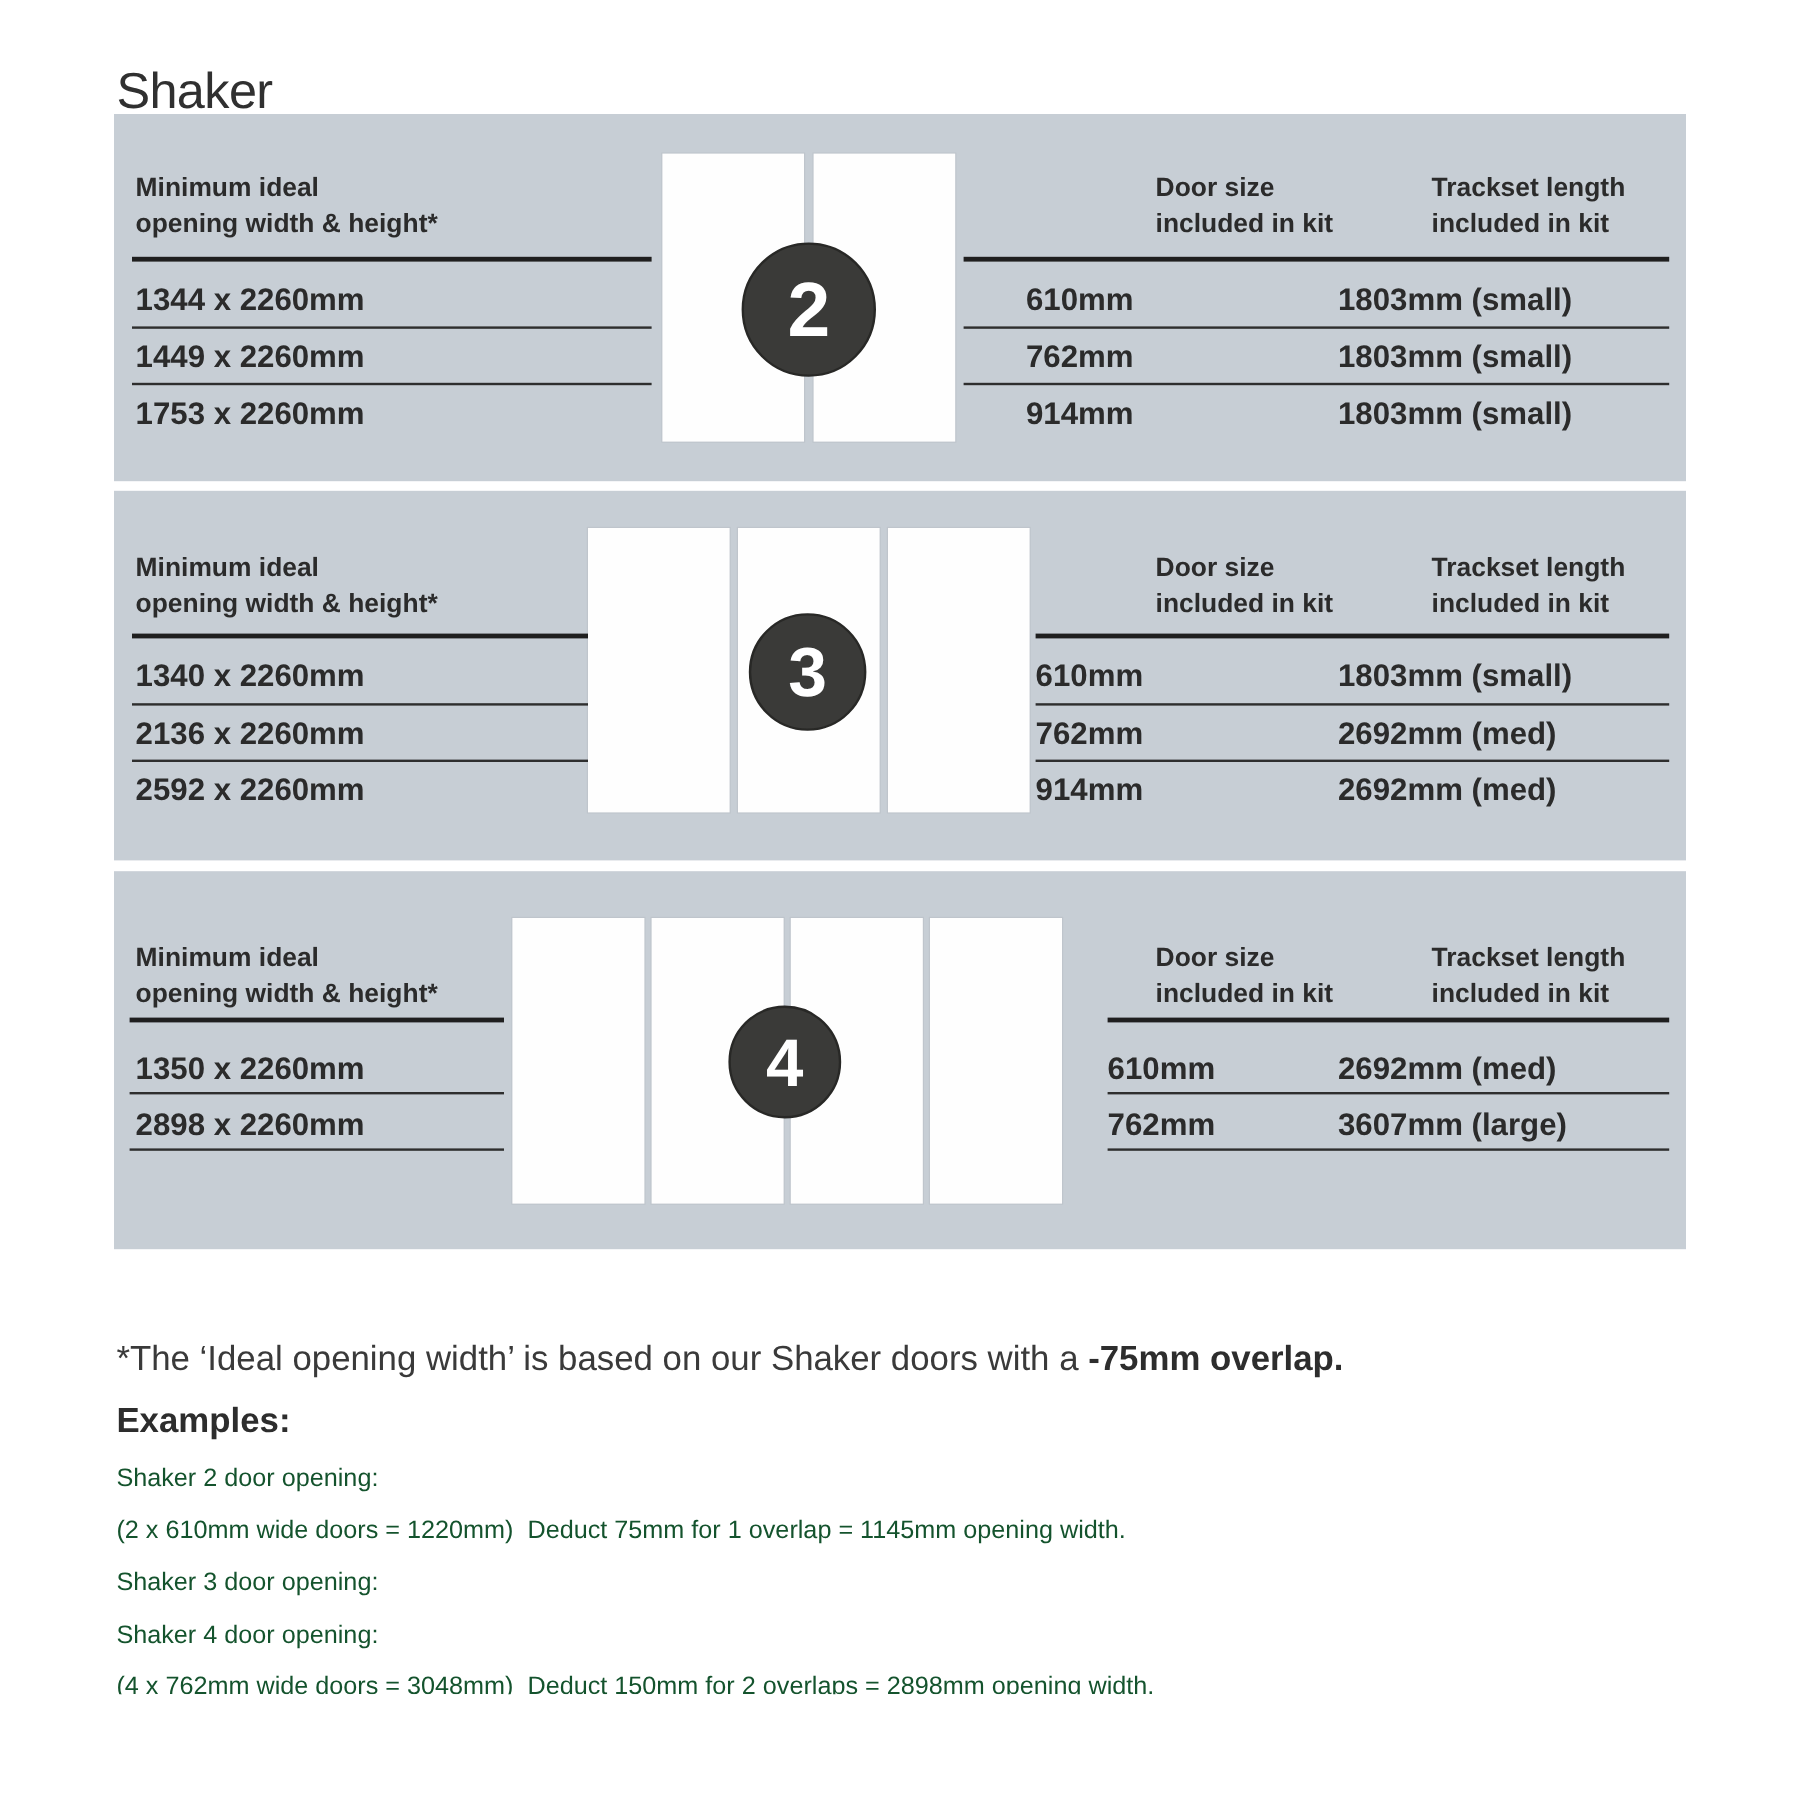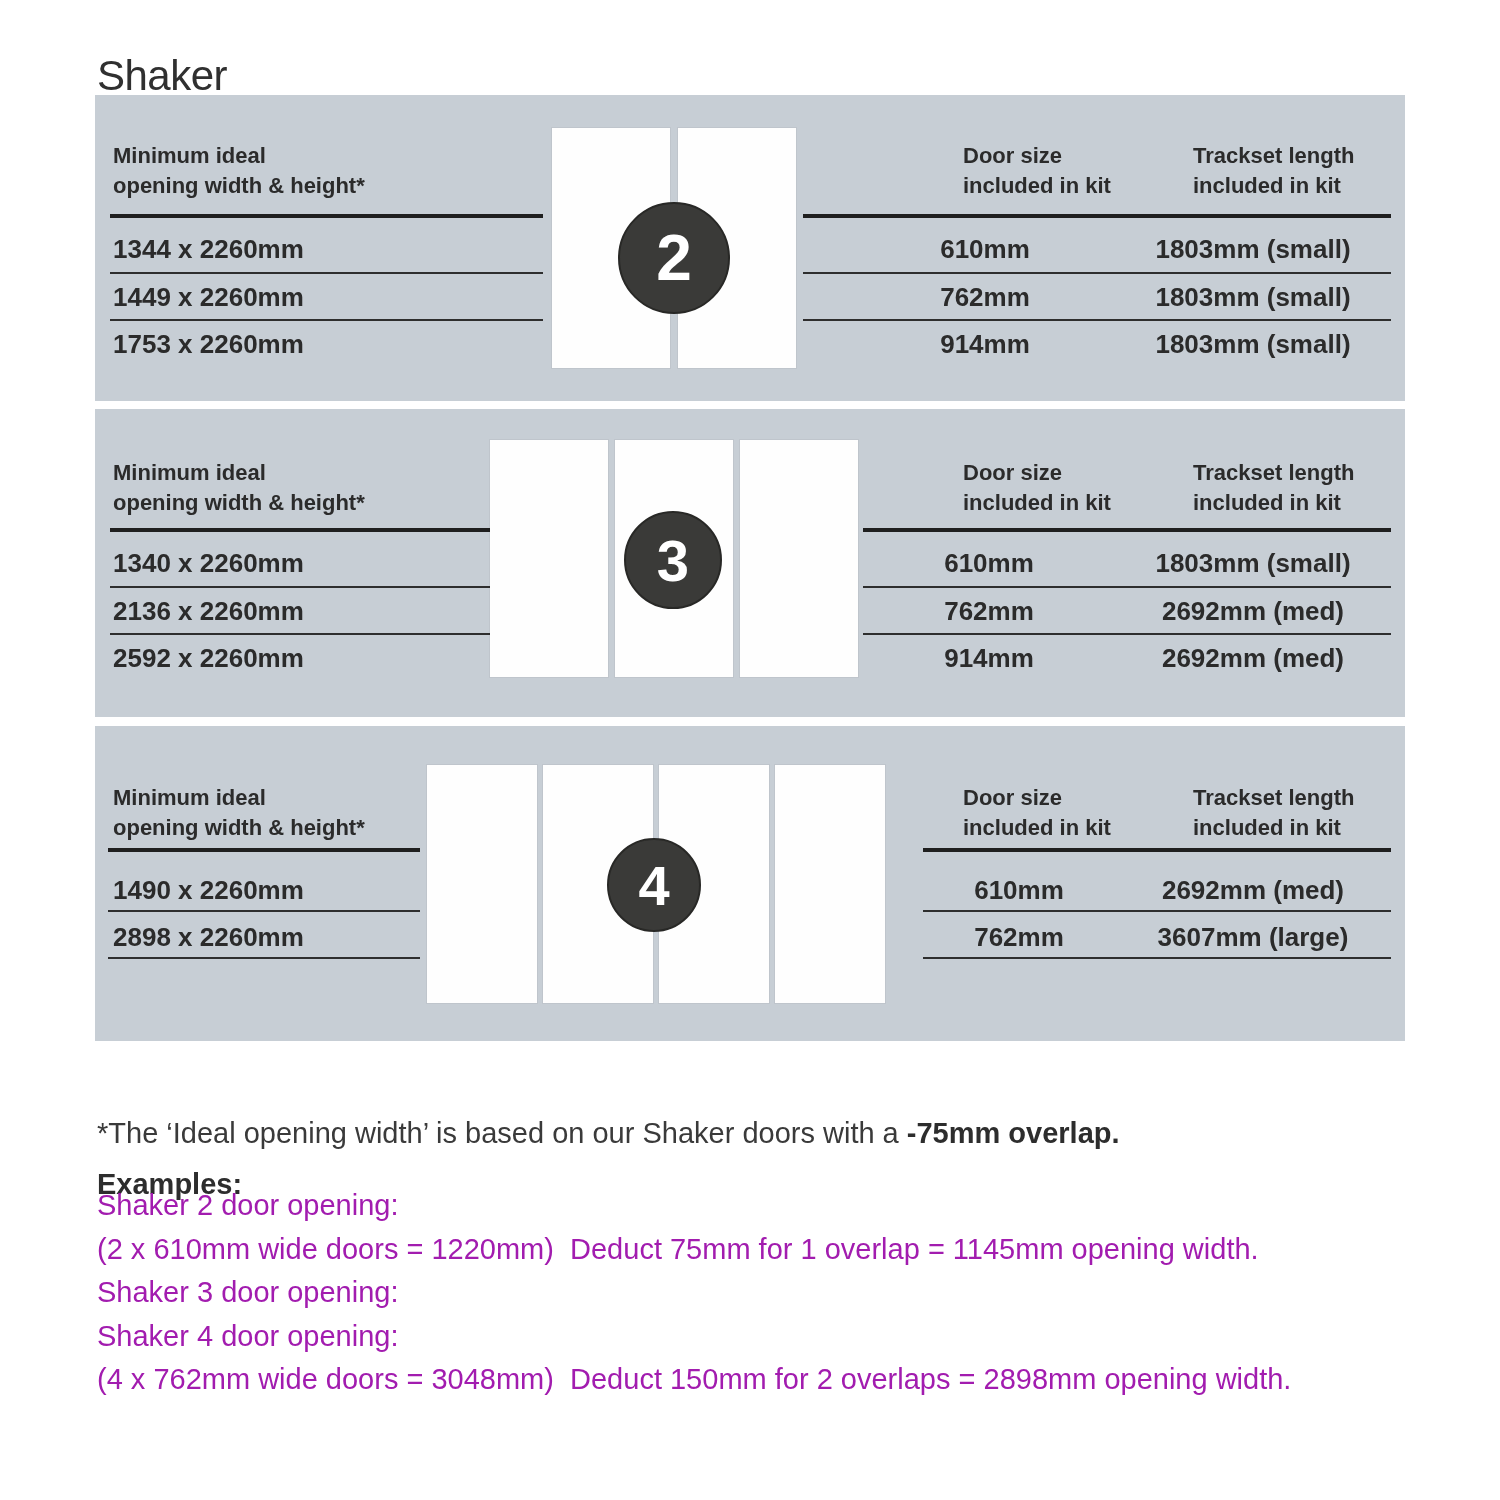--- a/index.html
+++ b/index.html
@@ -3,31 +3,31 @@
 <meta charset="utf-8">
 <style>
   html,body{margin:0;padding:0;background:#fff;}
   #page{position:relative;width:1500px;height:1412px;background:#fff;overflow:hidden;
         font-family:"Liberation Sans","DejaVu Sans",sans-serif;color:#2d2d2d;}
   #page-title{position:absolute;left:97px;top:24px;font-size:42px;font-weight:400;
         color:#303030;letter-spacing:-0.5px;}
   .panel{position:absolute;left:95px;width:1310px;background:var(--panel-bg,#c7ced5);}
   .lt-head,.rt-head{position:absolute;font-size:22px;font-weight:700;line-height:30px;color:#2b2b2b;}
   .cell{position:absolute;font-size:26px;font-weight:700;color:#2b2b2b;line-height:28px;}
-  .cell.r{text-align:center;}
+  .cell.r{text-align:left;}
   .thick{position:absolute;height:4px;background:#1f1f1f;}
   .thin{position:absolute;height:2px;background:#2e2e2e;}
   .door{position:absolute;background:#fefefe;box-shadow:0 0 0 1px rgba(0,0,0,0.04);}
   .badge{position:absolute;border-radius:50%;background:var(--badge-bg,#3a3a38);
         border:2px solid #282826;box-sizing:border-box;color:#fff;font-weight:700;
         display:flex;align-items:center;justify-content:center;}
   .foot{position:absolute;left:97px;font-size:29px;color:#3a3a3a;line-height:36px;}
   .foot b{font-weight:700;color:#2d2d2d;}
   .ex-head{position:absolute;left:97px;font-size:29px;font-weight:700;color:#2d2d2d;}
-  .ex-lines{position:absolute;left:97px;top:1184px;font-size:29px;color:#a21caf;line-height:43.5px;}
+  .ex-lines{position:absolute;left:97px;top:1210px;font-size:21px;color:#14532d;line-height:43.5px;}
   .ex-lines p{margin:0;white-space:pre-wrap;}
 </style>
 </head>
 <body>
 
 <div id="page">
 
   <h1 id="page-title">Shaker</h1>
 
   <section class="panel" style="top:95px;height:306px">
@@ -102,21 +102,21 @@
     <div class="cell r" style="left:768px;top:235px;width:252px">914mm</div>
     <div class="cell r" style="left:1020px;top:235px;width:276px">2692mm (med)</div>
   </section>
 
   <section class="panel" style="top:726px;height:315px">
     <div class="lt-head" style="left:18px;top:57px">
       <div>Minimum ideal</div>
       <div>opening width &amp; height*</div>
     </div>
     <div class="thick" style="left:13px;top:122px;width:312px"></div>
-    <div class="cell" style="left:18px;top:150px">1490 x 2260mm</div>
+    <div class="cell" style="left:18px;top:150px">1350 x 2260mm</div>
     <div class="thin" style="left:13px;top:184px;width:312px"></div>
     <div class="cell" style="left:18px;top:197px">2898 x 2260mm</div>
     <div class="thin" style="left:13px;top:231px;width:312px"></div>
 
     <div class="door" style="left:332px;top:39px;width:110px;height:238px"></div>
     <div class="door" style="left:448px;top:39px;width:110px;height:238px"></div>
     <div class="door" style="left:564px;top:39px;width:110px;height:238px"></div>
     <div class="door" style="left:680px;top:39px;width:110px;height:238px"></div>
     <div class="badge" style="left:512px;top:112px;width:94px;height:94px;font-size:56px">4</div>
 

